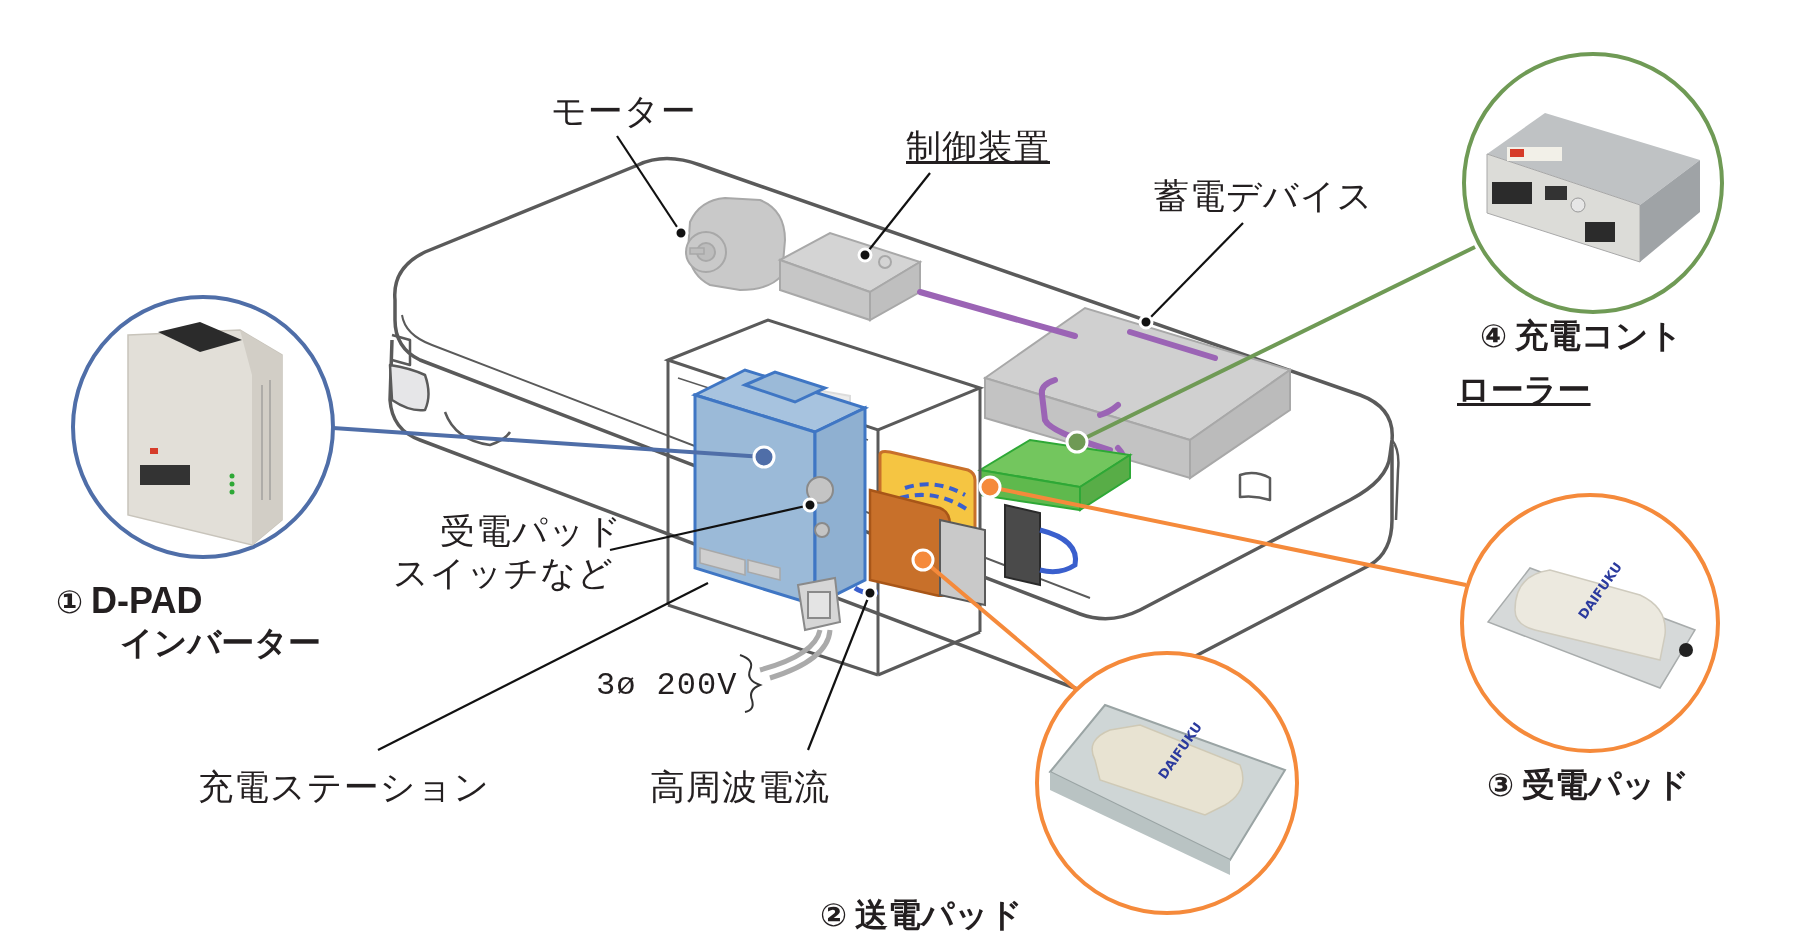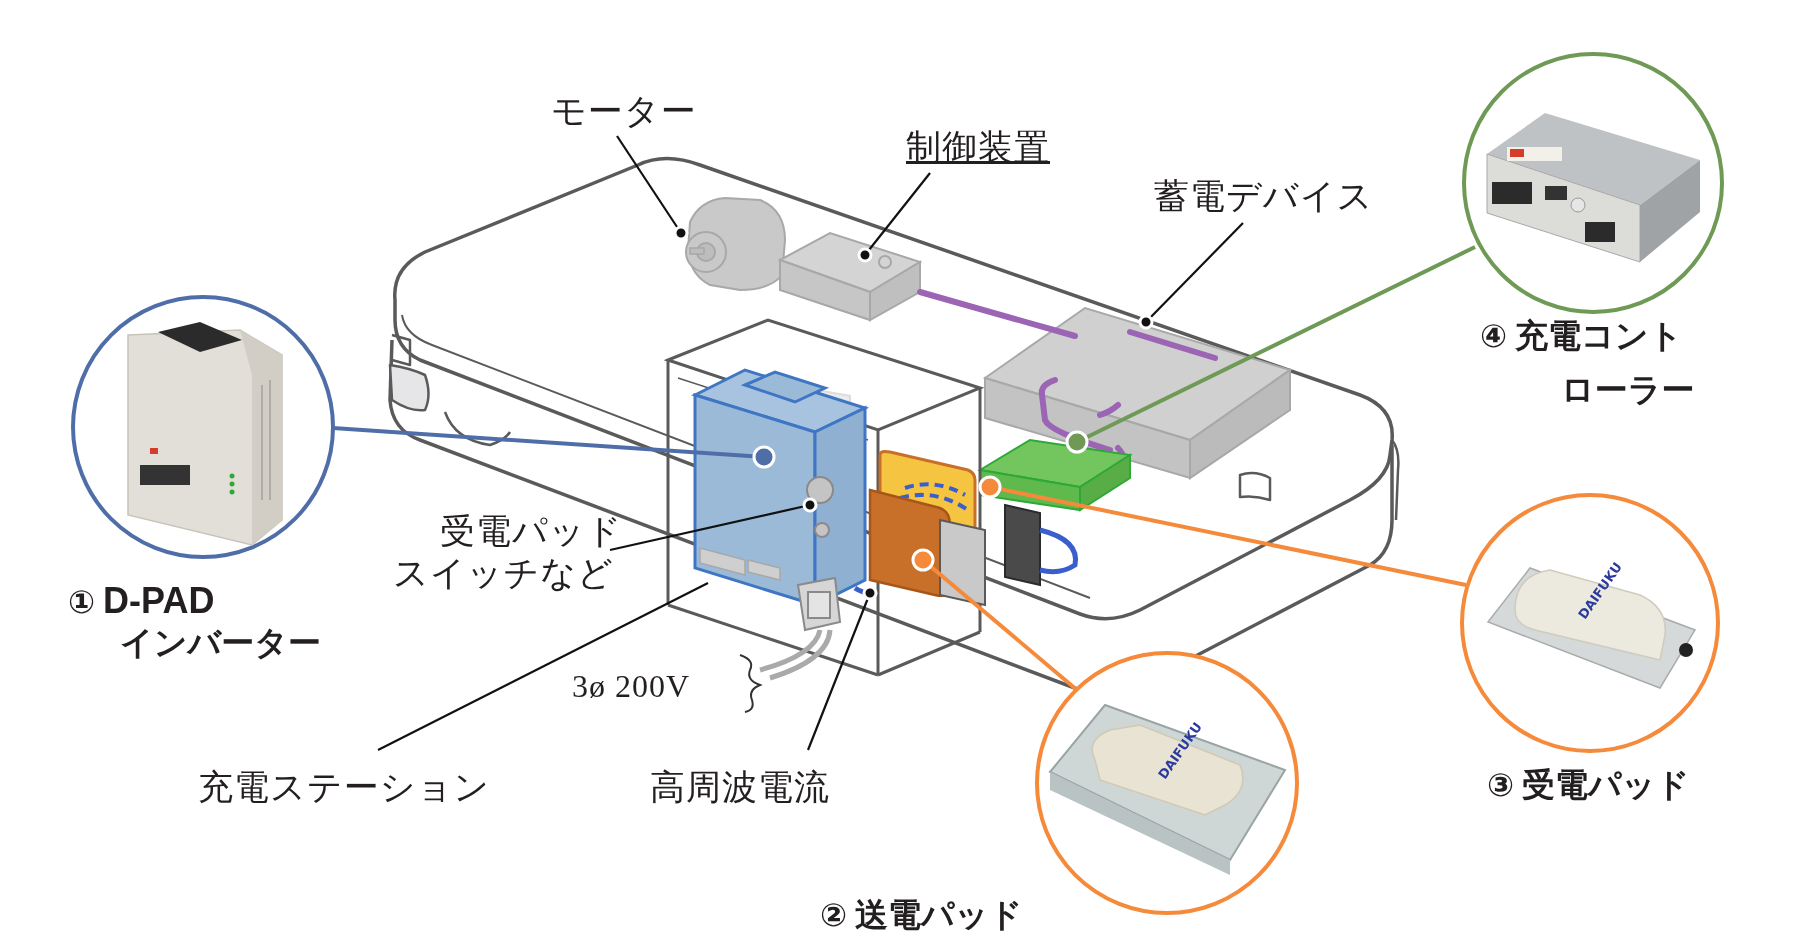--- a/index.html
+++ b/index.html
@@ -196,33 +196,33 @@
     </g>
   </g>
 </svg>
 
 <div class="lbl thin" style="left:551px;top:94px;">モーター</div>
 <div class="lbl thin" style="left:906px;top:130px;text-decoration:underline;">制御装置</div>
 <div class="lbl thin" style="left:1154px;top:179px;">蓄電デバイス</div>
 
 <div class="lbl thin" style="left:440px;top:514px;">受電パッド</div>
 <div class="lbl thin" style="left:393px;top:556px;">スイッチなど</div>
-<div class="lbl thin" style="left:572px;top:670px;font-family:Liberation Serif, serif;font-size:32px;">3ø 200V</div>
+<div class="lbl thin" style="left:596px;top:670px;font-family:Liberation Mono, monospace;font-size:32px;">3ø 200V</div>
 <div class="lbl thin" style="left:198px;top:770px;">充電ステーション</div>
 <div class="lbl thin" style="left:650px;top:770px;">高周波電流</div>
 
-<div class="lbl bold" style="left:68px;top:583px;">
+<div class="lbl bold" style="left:56px;top:583px;">
   <span class="num">①</span><span style="font-family:'Liberation Sans',sans-serif;font-size:36px;">D-PAD</span>
 </div>
 <div class="lbl bold" style="left:120px;top:626px;">インバーター</div>
 
 <div class="lbl bold" style="left:820px;top:864px;margin-top:34px;">
   <span class="num">②</span><span>送電パッド</span>
 </div>
 
 <div class="lbl bold" style="left:1487px;top:768px;">
   <span class="num">③</span><span>受電パッド</span>
 </div>
 
 <div class="lbl bold" style="left:1480px;top:319px;">
   <span class="num">④</span><span>充電コント</span>
 </div>
-<div class="lbl bold" style="left:1561px;top:373px;">ローラー</div>
+<div class="lbl bold" style="left:1457px;top:373px;text-decoration:underline;">ローラー</div>
 
 </body></html>

